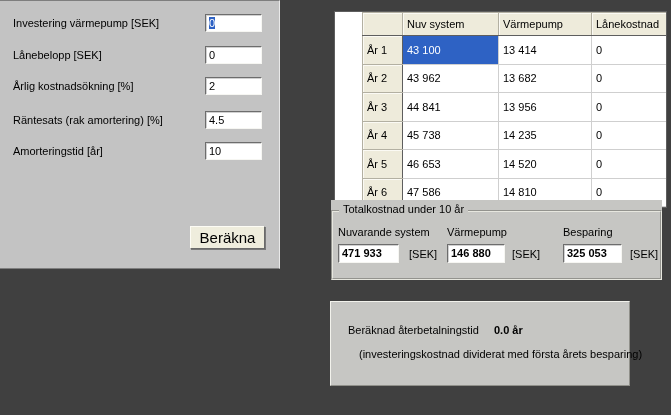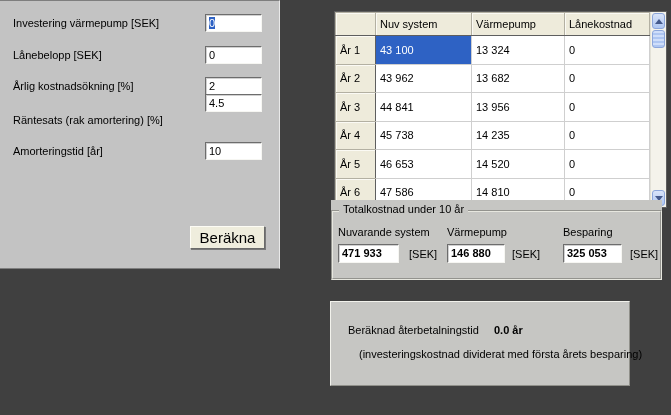--- a/index.html
+++ b/index.html
@@ -19,33 +19,33 @@
   }
   .fld-label { position:absolute; left:13px; white-space:nowrap; }
   .lr0{top:16px;} .lr1{top:48px;} .lr2{top:79px;} .lr3{top:113px;} .lr4{top:144px;}
   .textbox {
     position:absolute; background:#fff; height:18px;
     border:1px solid; border-color:#6d6d6d #f6f6f2 #f6f6f2 #6d6d6d;
     box-shadow:inset 1px 1px 0 rgba(0,0,0,0.18);
     padding:2px 3px; line-height:13px; overflow:hidden; white-space:nowrap;
   }
   .input { left:205px; width:57px; }
-  .ir0{top:13px;} .ir1{top:45px;} .ir2{top:76px;} .ir3{top:93px;} .ir4{top:141px;}
+  .ir0{top:13px;} .ir1{top:45px;} .ir2{top:76px;} .ir3{top:110px;} .ir4{top:141px;}
   .selected { background:#2E62C4; color:#fff; }
   .calc-btn {
     position:absolute; left:190px; top:225px; width:75px; height:23px;
     background:#EFEDDD; border:1px solid; border-color:#fdfcf5 #6a6a6a #6a6a6a #fdfcf5;
     box-shadow:1px 1px 0 rgba(60,60,60,0.55);
     font-family:"Liberation Sans", sans-serif; font-size:15px;
     display:flex; align-items:center; justify-content:center; cursor:default;
   }
   
   .grid-wrap {
     position:absolute; left:334px; top:11px; width:333px; height:197px;
-    border:1px solid #5e5e5e; background:#fff; display:flex; overflow:hidden;
+    border:1px solid #5e5e5e; background:#fff; display:flex; overflow:hidden;padding-left:27px;
   }
   table.grid { border-collapse:collapse; table-layout:fixed; width:314px; }
   .grid th, .grid td {
     height:23px; padding:0 0 0 4px; font-weight:normal; text-align:left;
     font-size:11px; overflow:hidden; white-space:nowrap;
   }
   .grid th {
     background:#EEEBDB;
     border:1px solid #b3b0a2;
     box-shadow:inset 1px 1px 0 #fbfaf4;
@@ -135,21 +135,21 @@
           <th class="corner"></th>
           <th>Nuv system</th>
           <th>Värmepump</th>
           <th>Lånekostnad</th>
         </tr>
       </thead>
       <tbody>
         <tr>
           <th>År 1</th>
           <td class="sel">43 100</td>
-          <td>13 324</td>
+          <td>13 414</td>
           <td>0</td>
         </tr>
         <tr>
           <th>År 2</th>
           <td>43 962</td>
           <td>13 682</td>
           <td>0</td>
         </tr>
         <tr>
           <th>År 3</th>

